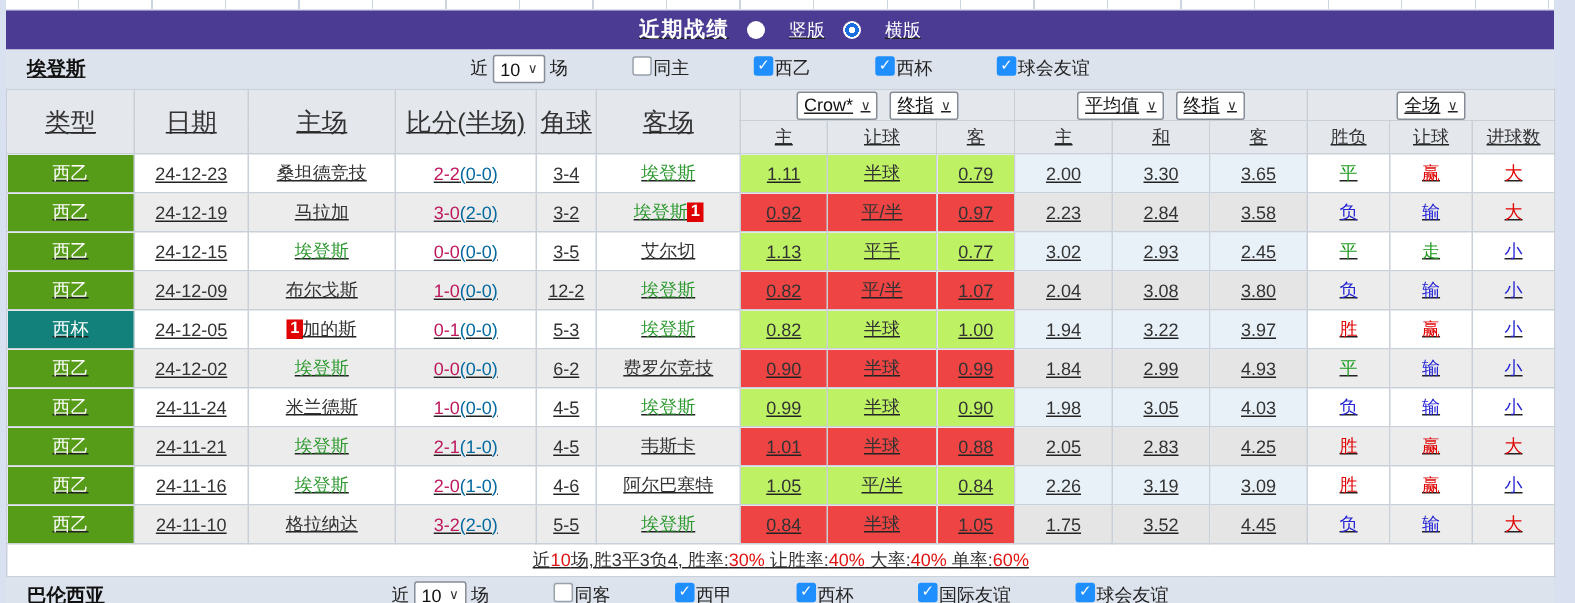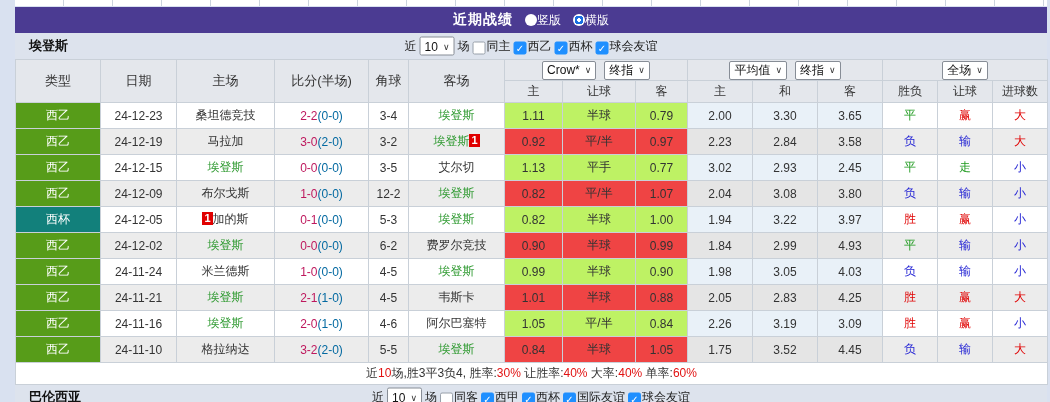--- a/index.html
+++ b/index.html
@@ -2,70 +2,70 @@
 <html><head>
 <meta charset="utf-8">
 <style>
   * { box-sizing: border-box; margin: 0; padding: 0; }
   html,body { width:1050px; height:402px; overflow:hidden; }
   body {
     background:#d9e1f0;
     font-family:"Liberation Sans","DejaVu Sans",sans-serif;
     font-size:12px; color:#222; position:relative;
   }
-  .content { position:absolute; left:15px; top:0; width:1032px; }
+  .content { position:absolute; left:4px; top:0; width:1032px;text-decoration:underline; }
 
   
   .topstrip {
     height:6px; background:#fff; margin-bottom:1px;
     background-image:repeating-linear-gradient(to right,#fff 0 48px,#ccd4de 48px 49px);
   }
 
   
   .titlebar {
     height:26px; background:#4b3b92; color:#fff;
     display:flex; align-items:center; justify-content:center; gap:12px;
   }
   .titlebar .title { font-weight:bold; font-size:14px; letter-spacing:1px; }
-  .radio-item { display:inline-flex; align-items:center; gap:0; cursor:pointer; }
+  .radio-item { display:inline-flex; align-items:center; gap:16px; cursor:pointer; }
   .radio { width:12px; height:12px; border-radius:50%; background:#fff; display:inline-block; }
   .radio.checked { background:radial-gradient(circle,#fff 0 2px,#1a6fe0 2px 4.5px,#fff 4.5px); }
 
   
   .filterbar { height:26px; background:#dde3ed; position:relative; display:flex; align-items:center; }
   .filterbar.bottom { height:18px; align-items:flex-start; padding-top:3px; }
   .team-name { font-weight:bold; font-size:13px; margin-left:14px; color:#111; }
   .filter-controls {
     position:absolute; left:50%; top:50%; transform:translate(-50%,-50%);
     display:flex; align-items:center; gap:3px; white-space:nowrap;
   }
   .filterbar.bottom .filter-controls { top:12px; }
 
   .sel {
     display:inline-flex; align-items:center; gap:5px; background:#fff;
     border:1px solid #878d96; border-radius:2px; height:19px; padding:0 4px;
     font-size:12px; color:#111; cursor:pointer;
   }
   .sel .chev { font-size:9px; color:#333; }
 
-  .cb-item { display:inline-flex; align-items:flex-end; }
+  .cb-item { display:inline-flex; align-items:flex-start;margin-left:40px; }
   .cb {
     width:13px; height:13px; border:1px solid #98a0aa; background:#fff;
     border-radius:2px; display:inline-flex; align-items:center; justify-content:center;
     margin-right:1px; cursor:pointer;
   }
   .cb.checked { background:#1f8fff; border-color:#1f8fff; }
   .cb .tick { color:#fff; font-size:10px; line-height:1; font-weight:bold; }
 
   
   table { border-collapse:collapse; table-layout:fixed; width:1032px; background:#fff; }
   td { border:1px solid #c9d0d8; text-align:center; font-size:12px; color:#333; overflow:hidden; white-space:nowrap; }
   tr.hrowA td { height:21px; background:#e4e7ec; }
   tr.hrowB td { height:22px; background:#e4e7ec; color:#333; }
-  td.hspan { background:#e4e7ec; font-size:13px; }
+  td.hspan { background:#e4e7ec; font-size:17px; }
   .selwrap { display:flex; align-items:center; justify-content:center; gap:8px; }
 
   tr.mrow td { height:26px; }
   tr.odd  td.base { background:#ffffff; }
   tr.even td.base { background:#ececec; }
   tr.odd  td.odds { background:#bef264; }
   tr.even td.odds { background:#ef4444; }
   tr.odd  td.avgc { background:#e9f1f8; }
   tr.even td.avgc { background:#e5e5e5; }
 

